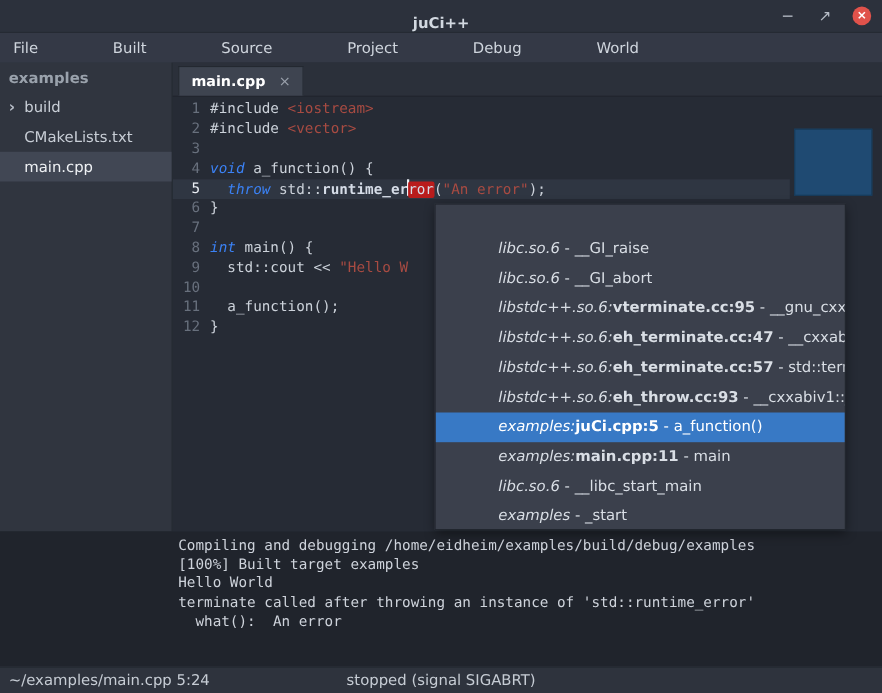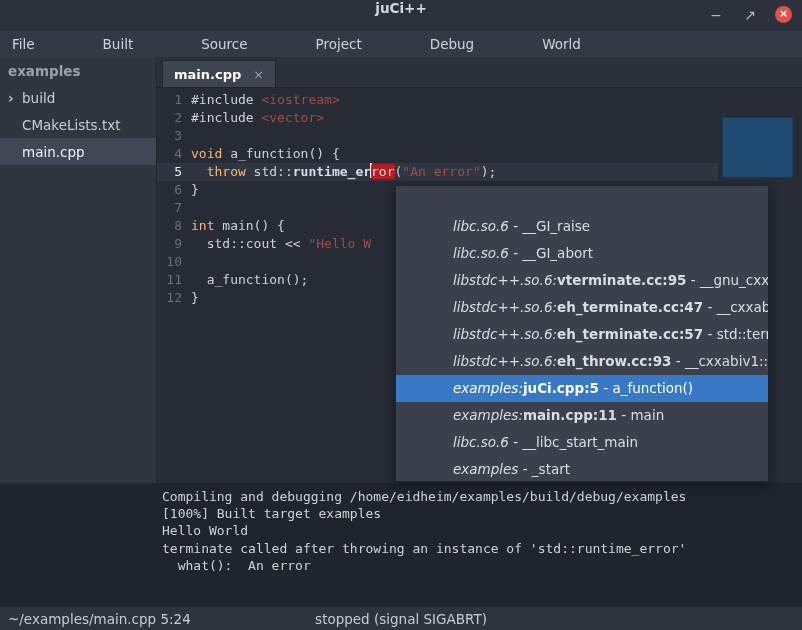--- a/index.html
+++ b/index.html
@@ -1,20 +1,20 @@
 <!DOCTYPE html>
 <html><head>
 <meta charset="utf-8">
 <style>
   * { margin:0; padding:0; box-sizing:border-box; }
   html,body { width:802px; height:630px; }
   body { position:relative; overflow:hidden; background:#2f343f; font-family:"DejaVu Sans", sans-serif; }
 
   
-  .titlebar { height:30px; background:#2c313c; border-bottom:1px solid #252a33; display:flex; align-items:flex-start; justify-content:center; position:relative; }
+  .titlebar { height:30px; background:#2c313c; border-bottom:1px solid #252a33; display:flex; align-items:flex-end; justify-content:center; position:relative; }
   .window-title { color:#d3d9e1; font-weight:bold; font-size:13.5px; }
   .win-controls { position:absolute; right:10px; top:0; height:100%; display:flex; align-items:center; gap:16px; }
   .win-btn { color:#b6bcc6; font-size:14px; width:18px; text-align:center; }
   .close-btn { width:17px; height:17px; border-radius:50%; background:#e0524b; color:#fff; font-size:11px; font-weight:bold; line-height:16px; }
 
   
   .menubar { height:27px; background:#343946; display:flex; align-items:center; padding-left:2px;gap:48px; }
   .menu-item { color:#cfd5dd; font-size:13.5px; padding:4px 10px; }
 
   
@@ -33,21 +33,21 @@
 
   .editarea { position:absolute; top:31px; left:0; right:0; bottom:0; overflow:hidden; font-family:"DejaVu Sans Mono", monospace; font-size:13px; line-height:18px; }
   .cur-line { position:absolute; top:75px; left:0; width:calc(100% - 84px); height:18px; background:#2f3642; }
   .edit-cols { position:absolute; top:3px; left:0; right:0; display:flex; }
   .gutter { width:34px; flex:none; }
   .ln { height:18px; text-align:right; padding-right:9px; color:#68707d; }
   .ln.cur { color:#e9edf3; }
   .code { white-space:pre; }
   .code-line { height:18px; }
   .seg-def { color:#ccd2da; }
-  .seg-kw  { color:#fdba74; }
+  .seg-kw  { color:#3b82f6;font-style:italic; }
   .seg-str { color:#a84b42; }
   .seg-tok { color:#d6dde8; font-weight:bold; }
   .seg-tokbox { color:#d6dde8; font-weight:normal; background:#b91c1c; border-radius:2px; }
   .caret { display:inline-block; width:2px; height:15px; background:#eef2f7; vertical-align:-2px; margin:0 -1px; }
   .tooltip-box { position:absolute; top:29px; left:565px; width:71px; height:61px; background:#1f4a72; border:1px solid #173a58; }
 
   
   .popup { position:absolute; top:128px; left:238px; width:374px; height:297px; background:#3b404c; border:1px solid #20242c; box-shadow:0 3px 10px rgba(0,0,0,.45); font-size:13.5px; color:#d9dee5; overflow:hidden; z-index:5; }
   .popup-row { height:27px; line-height:27px; padding:0 11px; white-space:nowrap; overflow:hidden; }
   .popup-row.selected { background:#3879c5; color:#ffffff; }

